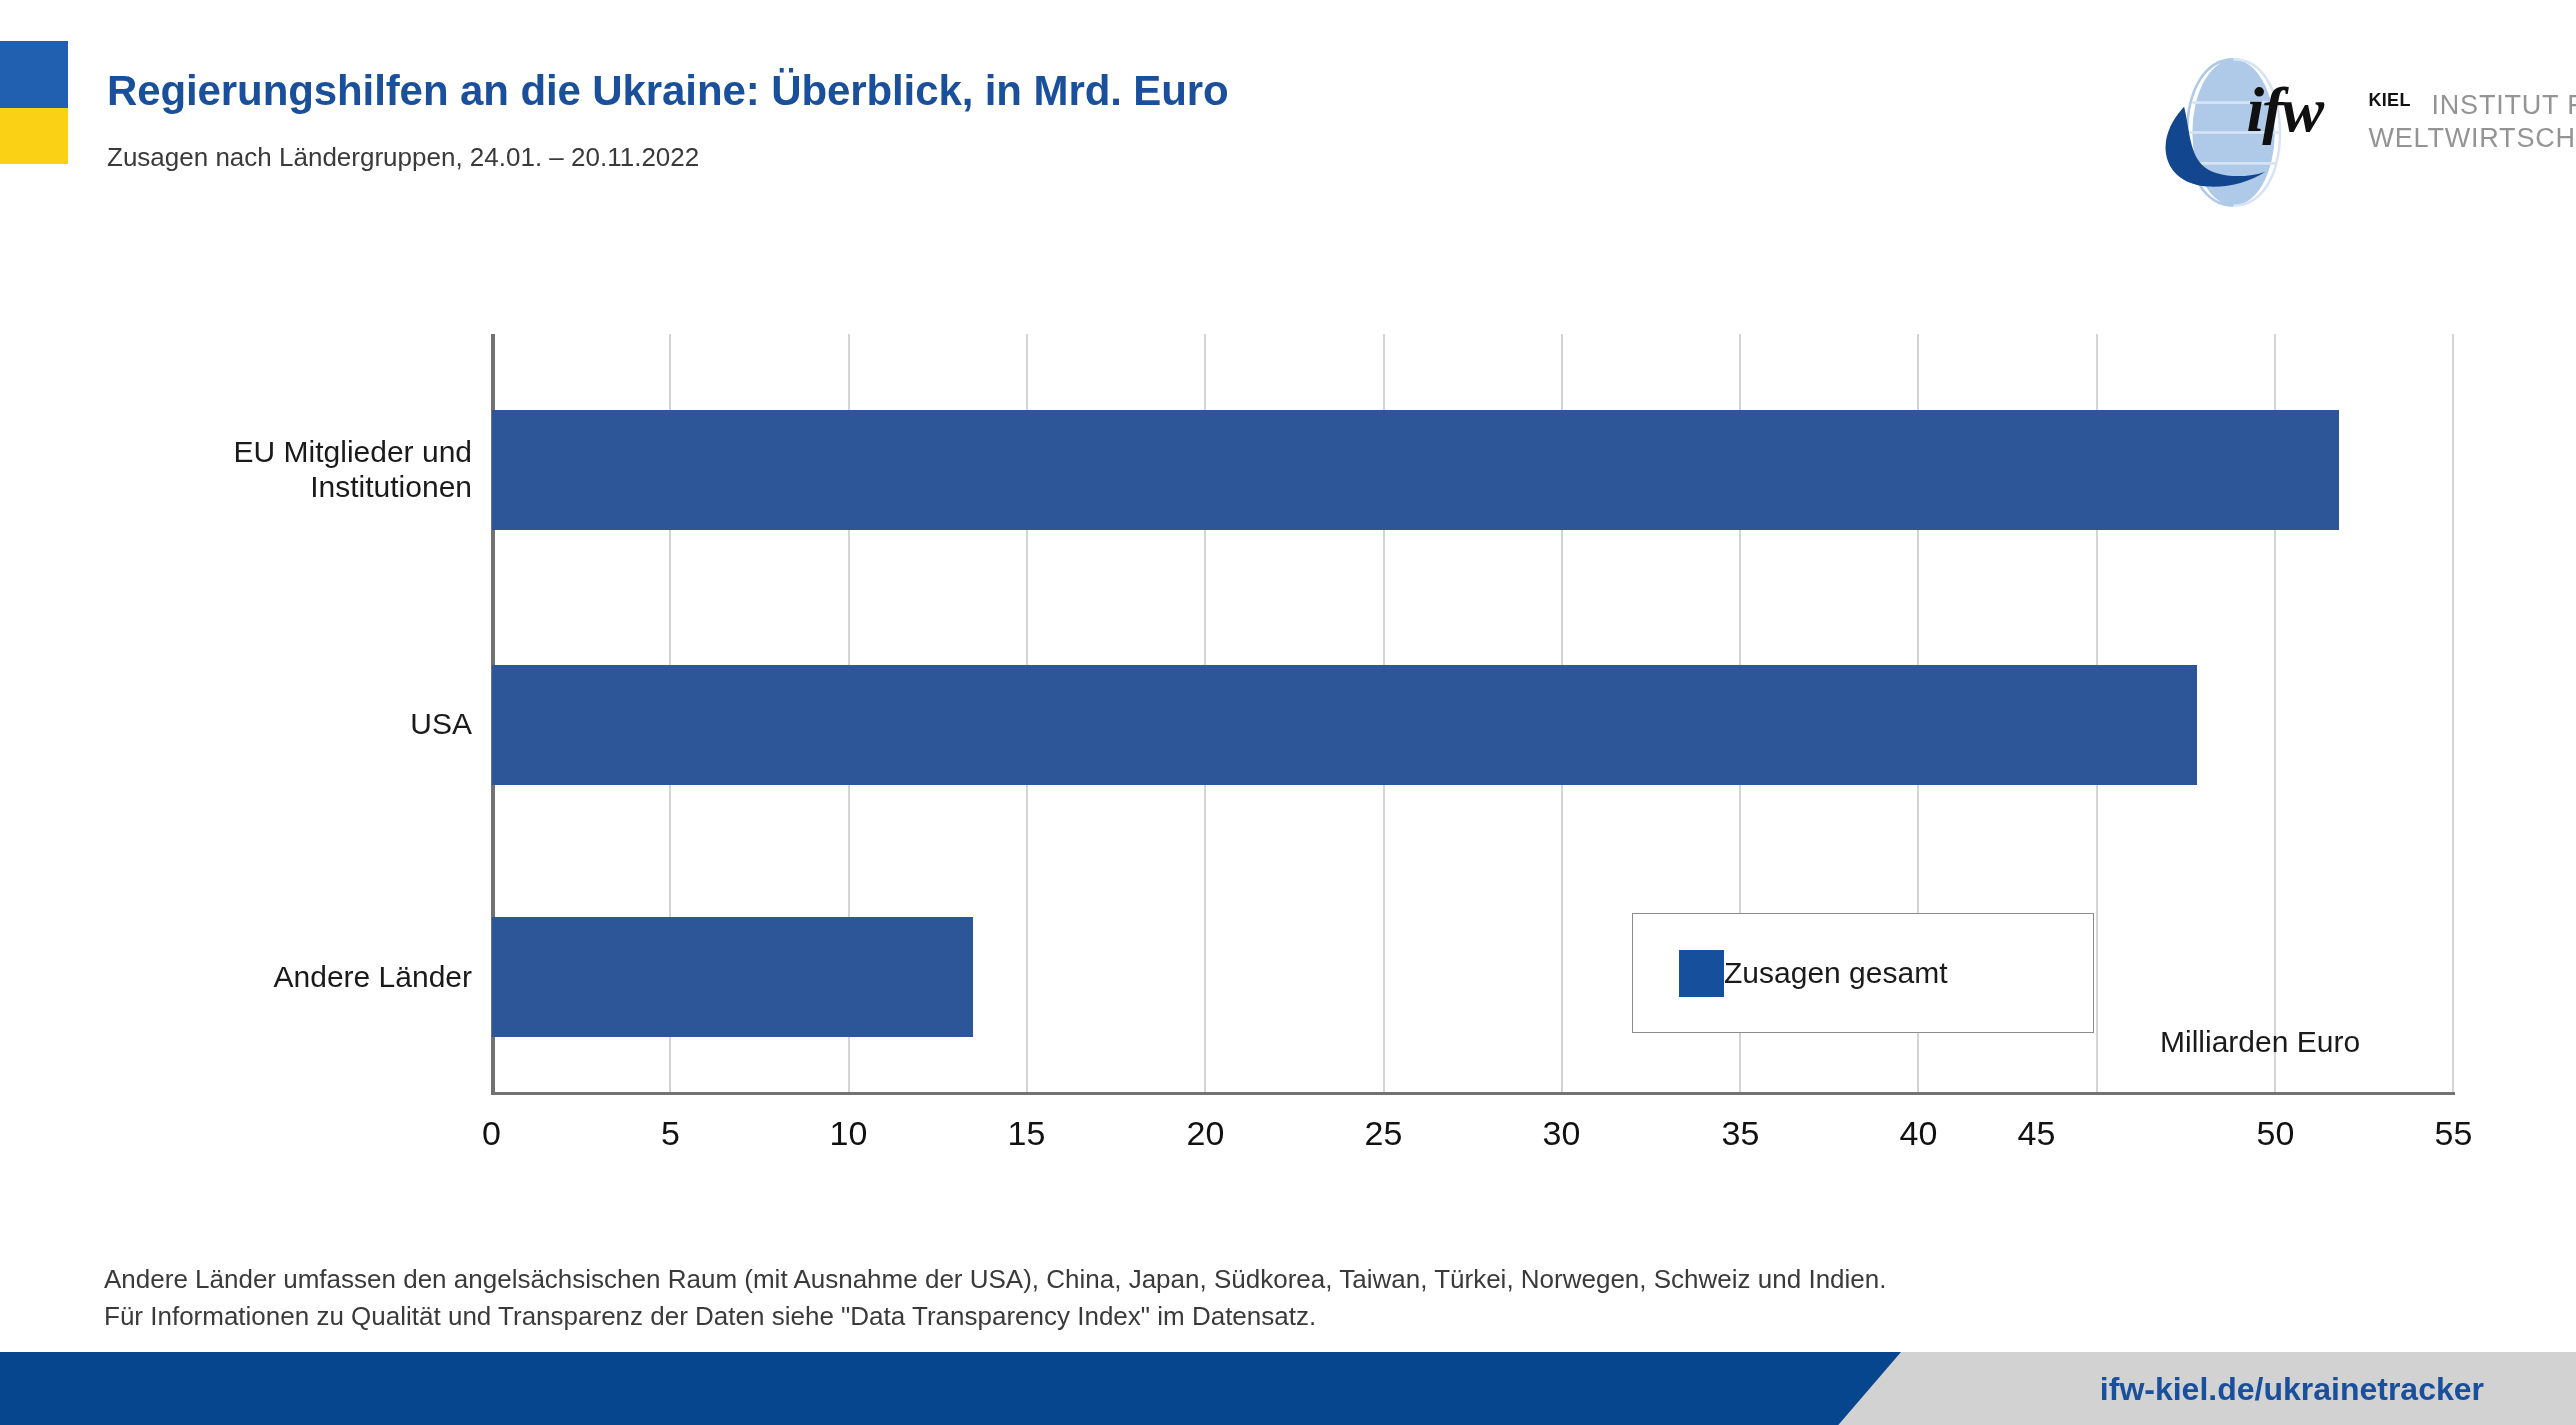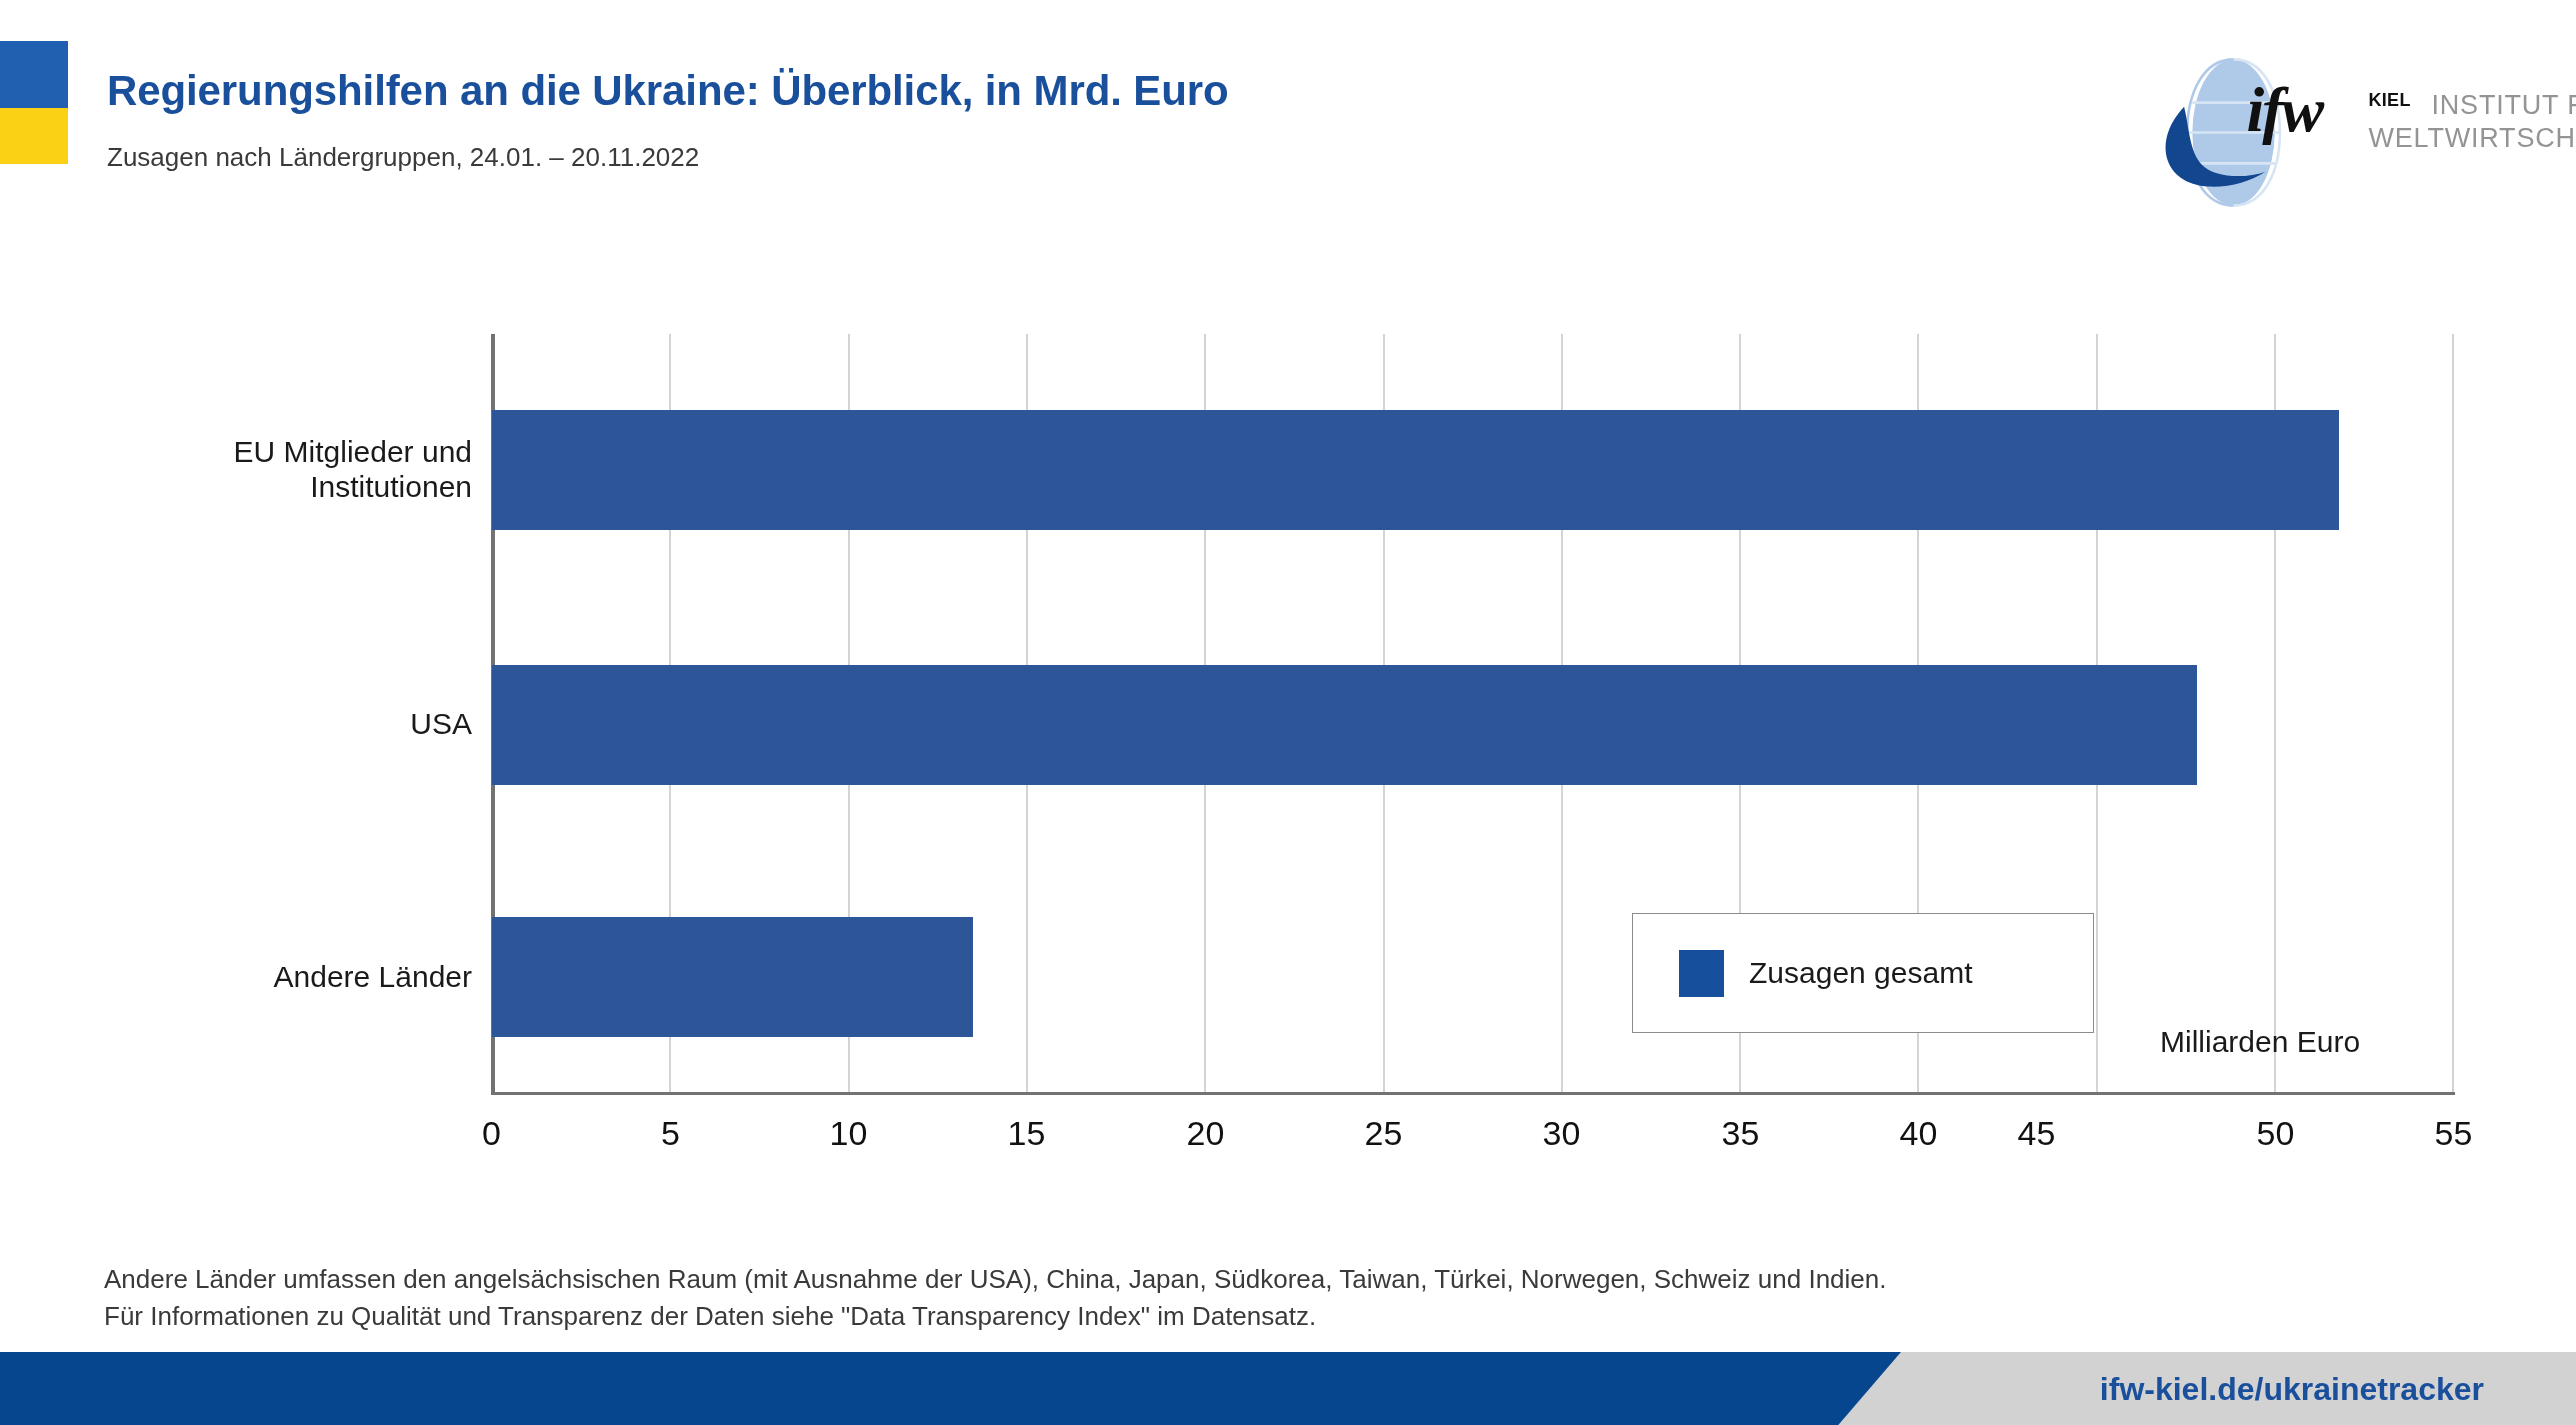--- a/index.html
+++ b/index.html
@@ -74,21 +74,21 @@
   #legend {
     position: absolute; left: 1632px; top: 913px;
     width: 462px; height: 120px;
     background: #ffffff; border: 1.5px solid #8C8C8C;
     display: flex; align-items: center;
   }
   #legend-swatch {
     width: 45px; height: 47px; background: #16509C; margin-left: 46px; flex: none;
   }
   #legend-label {
-    margin-left: 25px; font-size: 30px; color: #1a1a1a; white-space: nowrap;
+    font-size: 30px; color: #1a1a1a; white-space: nowrap;
   }
 
   #axis-unit {
     position: absolute; left: 2160px; top: 1025px;
     font-size: 30px; color: #1a1a1a; white-space: nowrap;
   }
 
   
   #footnote {
     position: absolute; left: 104px; top: 1261px;

